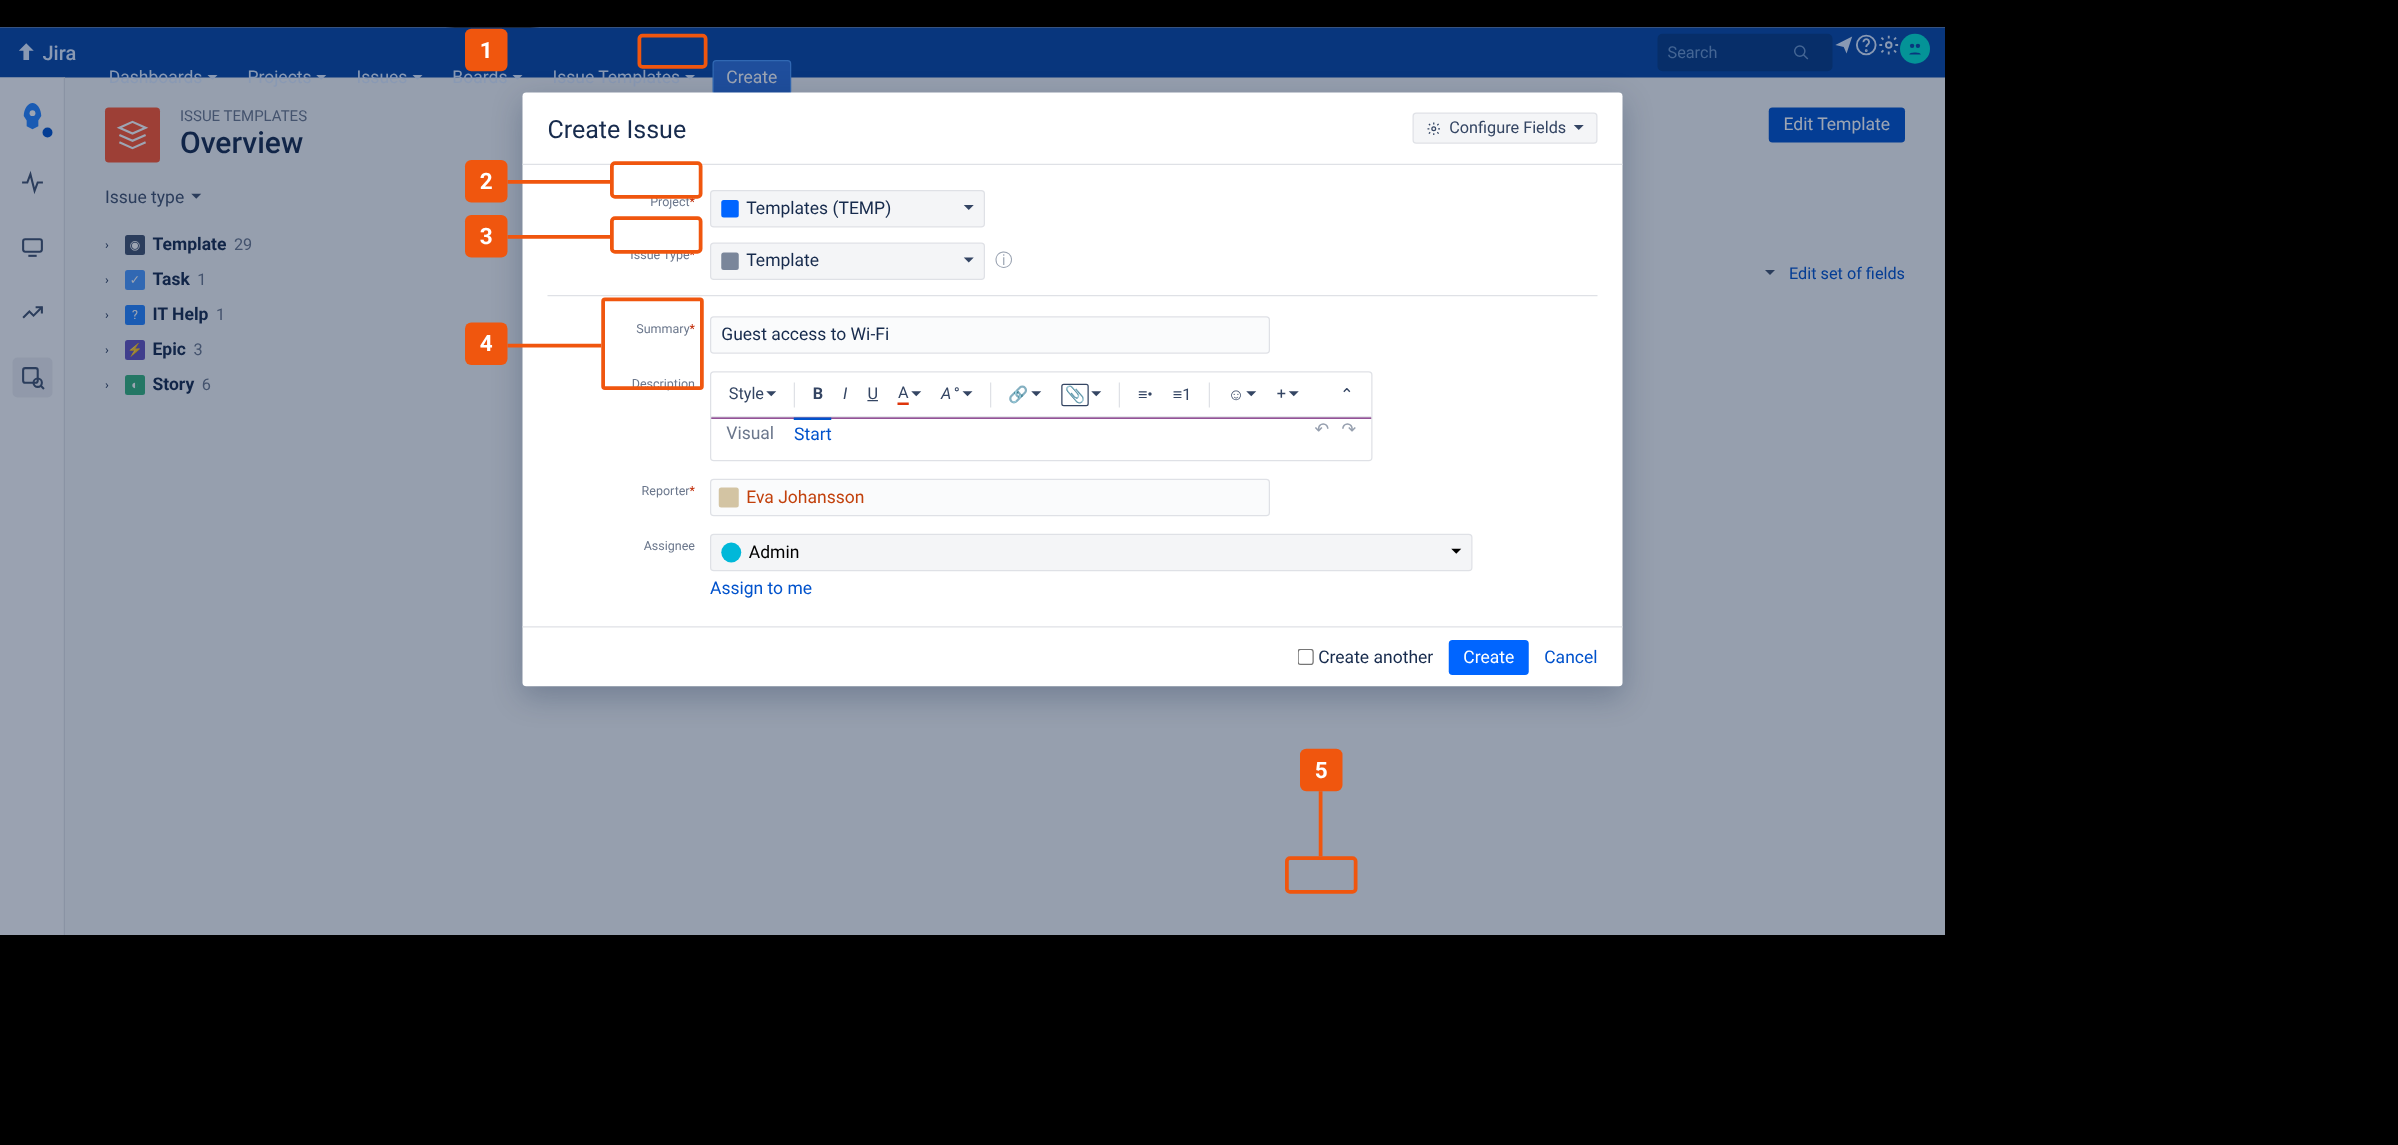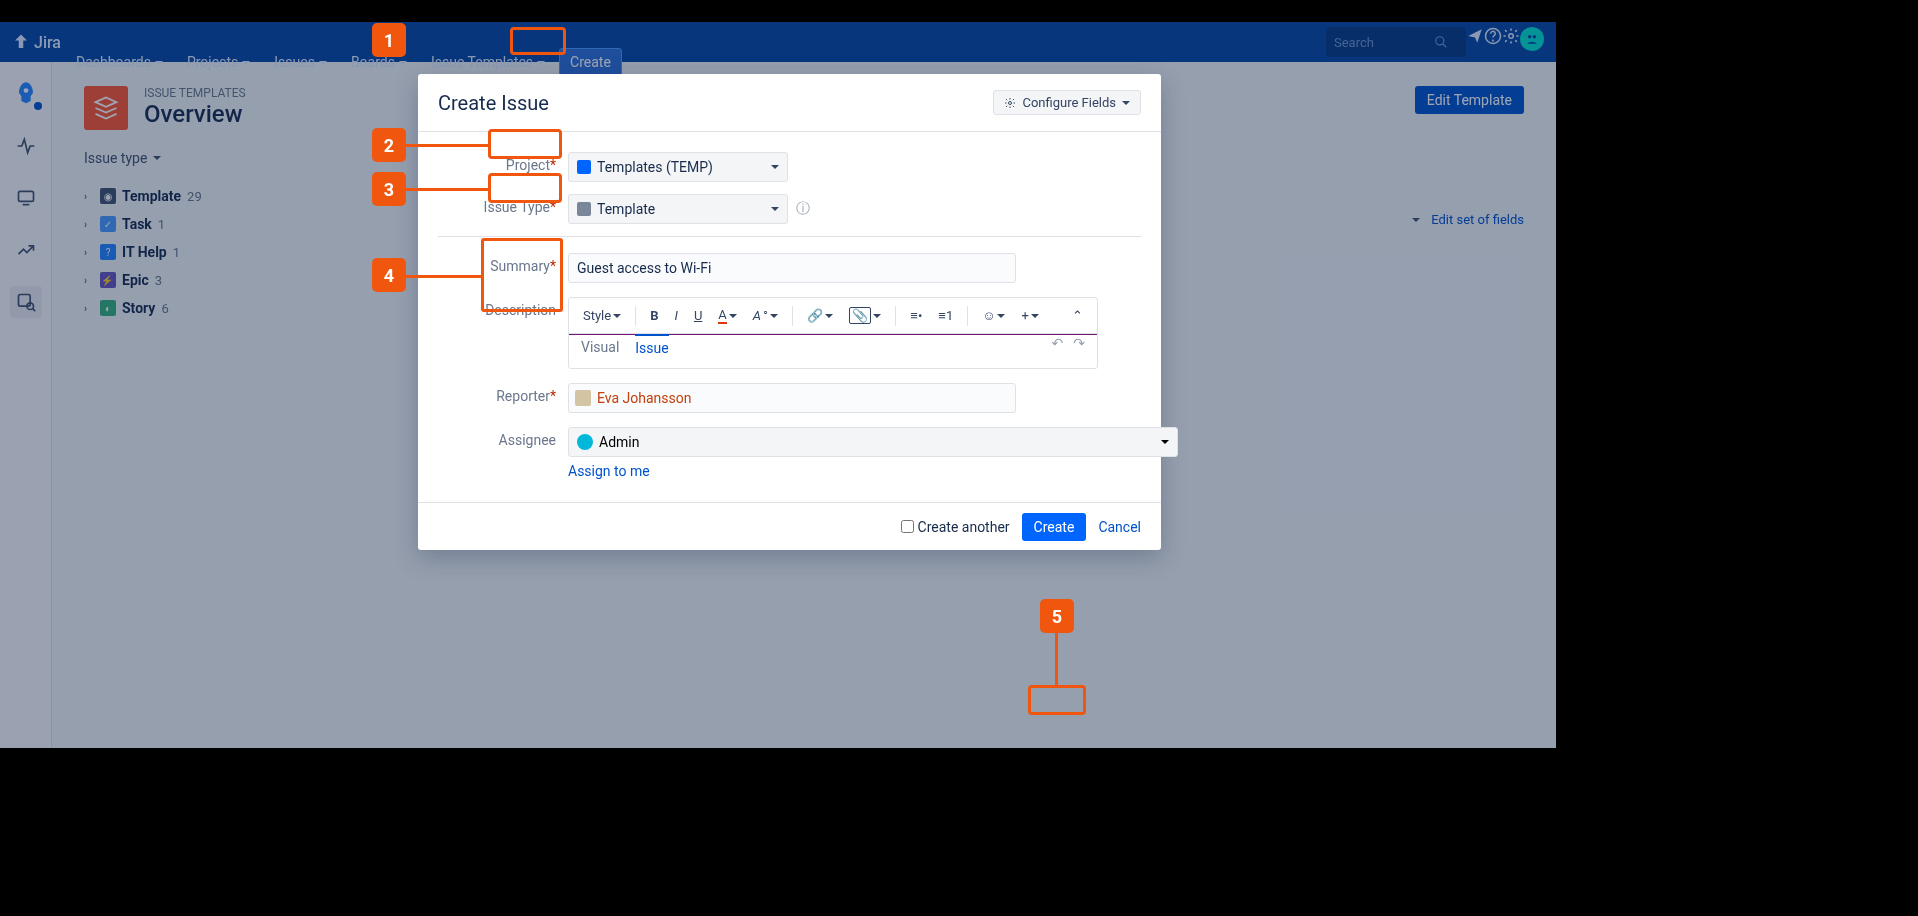--- a/index.html
+++ b/index.html
@@ -2,21 +2,21 @@
 <html><head>
 <meta charset="utf-8">
 <style>
 * { box-sizing: border-box; margin: 0; padding: 0; font-family: -apple-system, BlinkMacSystemFont, "Segoe UI", Roboto, sans-serif; }
 body { background: #000; width: 1918px; height: 916px; position: relative; overflow: hidden; }
 
 .app { position: absolute; top: 22px; left: 0; width: 1556px; height: 726px; background: #f4f5f7; }
 
 
 .topnav { height: 40px; background: #0747a6; display: flex; align-items: center; padding: 0 12px; color: #deebff; }
-.logo { display: flex; align-items: center; gap: 4px; font-weight: 500; margin-right: 5px; }
+.logo { display: flex; align-items: center; gap: 4px; font-weight: 500; margin-right: 16px; }
 .logo svg { width: 18px; height: 18px; }
 .nav-items { display: flex; gap: 4px; margin-top: 40px; }
 .nav-item { padding: 6px 10px; font-size: 14px; display: flex; align-items: center; gap: 4px; border-radius: 3px; cursor: pointer; }
 .btn-create-top { background: #2e6fd9; border: 1px solid #4c9aff; border-radius: 3px; padding: 4px 10px; font-size: 14px; color: #fff; cursor: pointer; }
 .nav-right { margin-left: auto; display: flex; }
 .search { background: #053a84; border-radius: 4px; height: 30px; width: 140px; display: flex; align-items: center; padding: 0 8px; color: #6b95cc; }
 .search input { background: transparent; border: none; color: #deebff; font-size: 13px; width: 100px; outline: none; }
 .search input::placeholder { color: #6b95cc; }
 .nav-icon { color: #deebff; cursor: pointer; display: flex; }
 .avatar-top { width: 24px; height: 24px; border-radius: 50%; background: #00e2d0; display: flex; align-items: center; justify-content: center; font-size: 12px; }
@@ -52,29 +52,29 @@
 .ic-task { background: #4c9aff; }
 .ic-ithelp { background: #2684ff; }
 .ic-epic { background: #6554c0; }
 .ic-story { background: #36b37e; }
 .tree-count { color: #6b778c; font-size: 13px; }
 
 
 .overlay { position: absolute; inset: 0; background: rgba(9,30,66,.4); }
 
 
-.dialog { position: absolute; left: 418px; top: 52px; width: 743px; background: #fff; border-radius: 3px; box-shadow: 0 8px 24px rgba(9,30,66,.25); }
+.dialog { position: absolute; left: 418px; top: 52px; width: 880px; background: #fff; border-radius: 3px; box-shadow: 0 8px 24px rgba(9,30,66,.25); }
 .dlg-head { display: flex; align-items: center; padding: 16px 20px; border-bottom: 1px solid #dfe1e6; }
 .dlg-title { font-size: 20px; color: #172b4d; font-weight: 400; }
 .btn-config { margin-left: auto; background: #f4f5f7; border: 1px solid #dfe1e6; border-radius: 3px; padding: 4px 10px; font-size: 13px; color: #344563; display: flex; align-items: center; gap: 6px; cursor: pointer; }
 
 .dlg-body { padding: 20px 20px 8px 20px; }
 .form-row { display: flex; align-items: flex-start; margin-bottom: 14px; }
 .form-row.top-fields { margin-bottom: 12px; }
-.form-label { width: 130px; text-align: right; padding-right: 12px; font-size: 14px; color: #6b778c; padding-top: 5px; flex-shrink: 0; }
+.form-label { width: 130px; text-align: right; padding-right: 12px; font-size: 10px; color: #6b778c; padding-top: 5px; flex-shrink: 0; }
 .req { color: #bf2600; }
 .form-ctrl { flex: 1; }
 .select { background: #f4f5f7; border: 1px solid #dfe1e6; border-radius: 3px; height: 30px; display: flex; align-items: center; padding: 0 8px; font-size: 14px; color: #172b4d; gap: 6px; width: 220px; justify-content: flex-start; position: relative; cursor: pointer; }
 .select .sel-caret { margin-left: auto; font-size: 10px; color: #344563; }
 .sel-icon { width: 14px; height: 14px; border-radius: 2px; display: inline-block; }
 .sel-icon.proj { background: #0065ff; }
 .sel-icon.tmpl { background: #7a869a; }
 .help-icon { color: #97a0af; margin-left: 8px; font-size: 14px; }
 
 .ruler { border-top: 1px solid #dfe1e6; margin: 8px 0 16px 0; }
@@ -360,21 +360,21 @@
               <div class="tb-btn">≡•</div>
               <div class="tb-btn">≡1</div>
               <div class="tb-sep"></div>
               <div class="tb-btn">☺<span class="chev"></span></div>
               <div class="tb-btn">+<span class="chev"></span></div>
               <div class="tb-spacer"></div>
               <div class="tb-btn">⌃</div>
             </div>
             <div class="editor-tabs">
               <div class="ed-tab">Visual</div>
-              <div class="ed-tab active">Issue</div>
+              <div class="ed-tab active">Start</div>
               <div class="undo-redo">
                 <span>↶</span>
                 <span>↷</span>
               </div>
             </div>
           </div>
         </div>
       </div>
 
       <div class="form-row">

